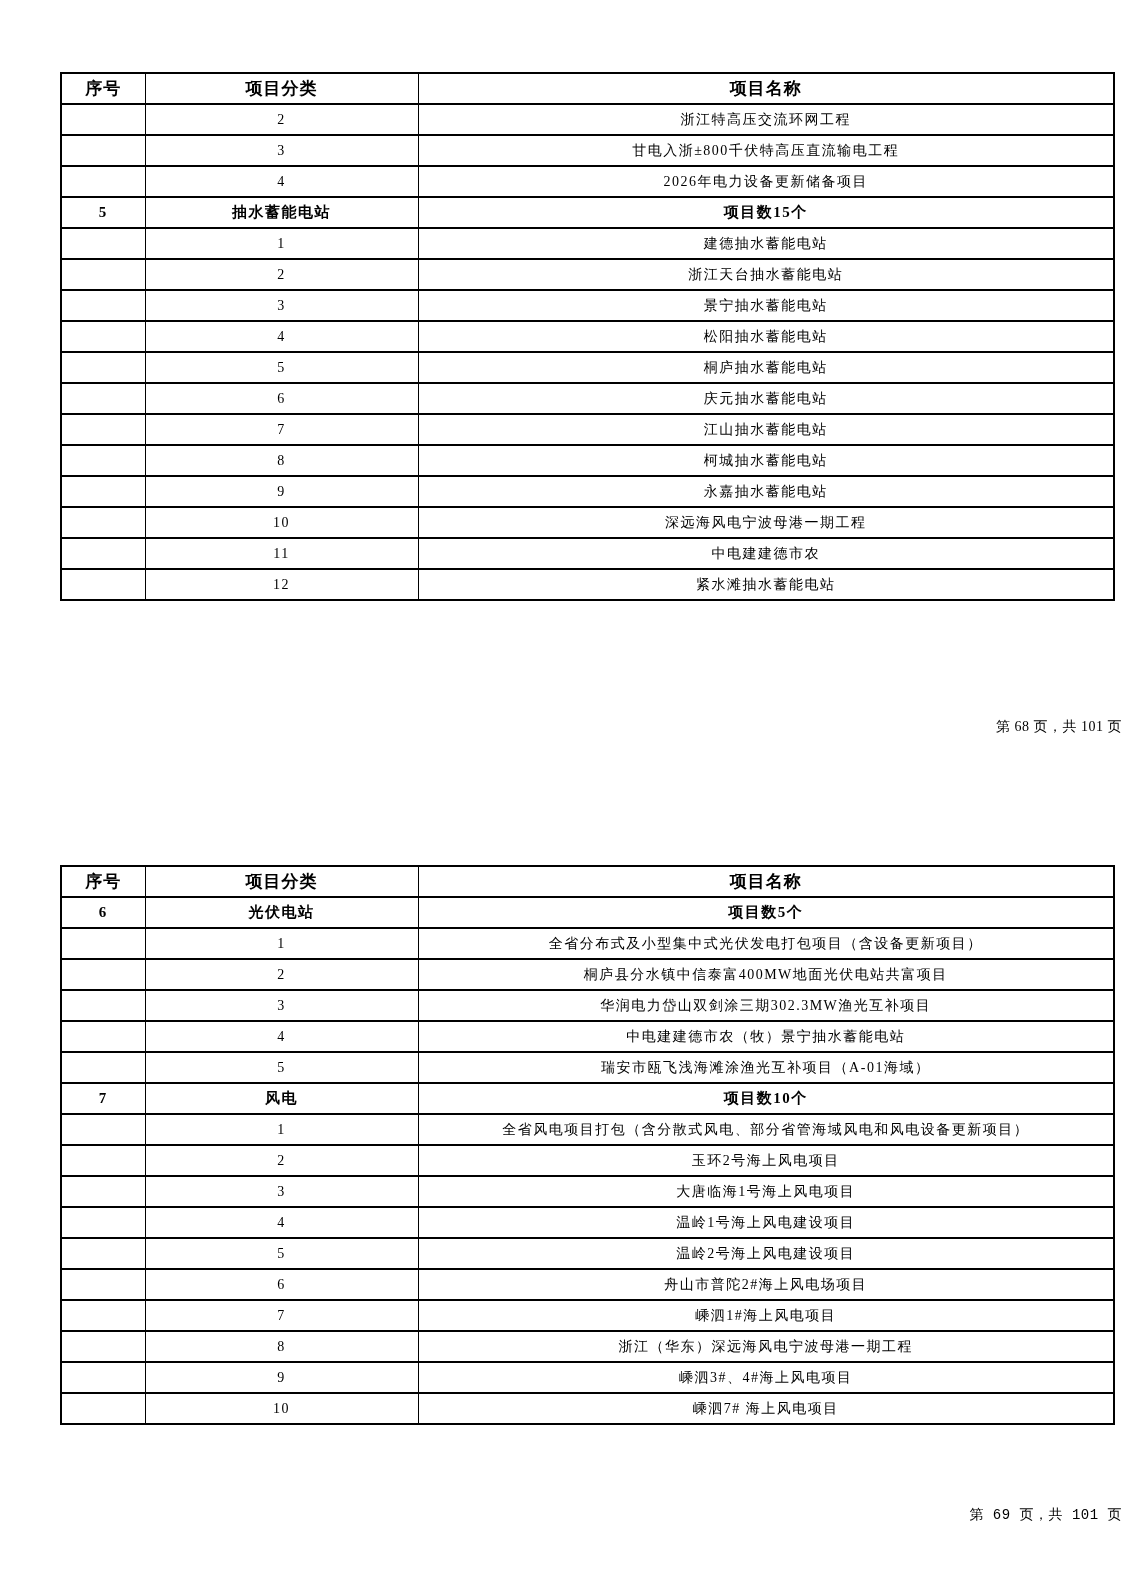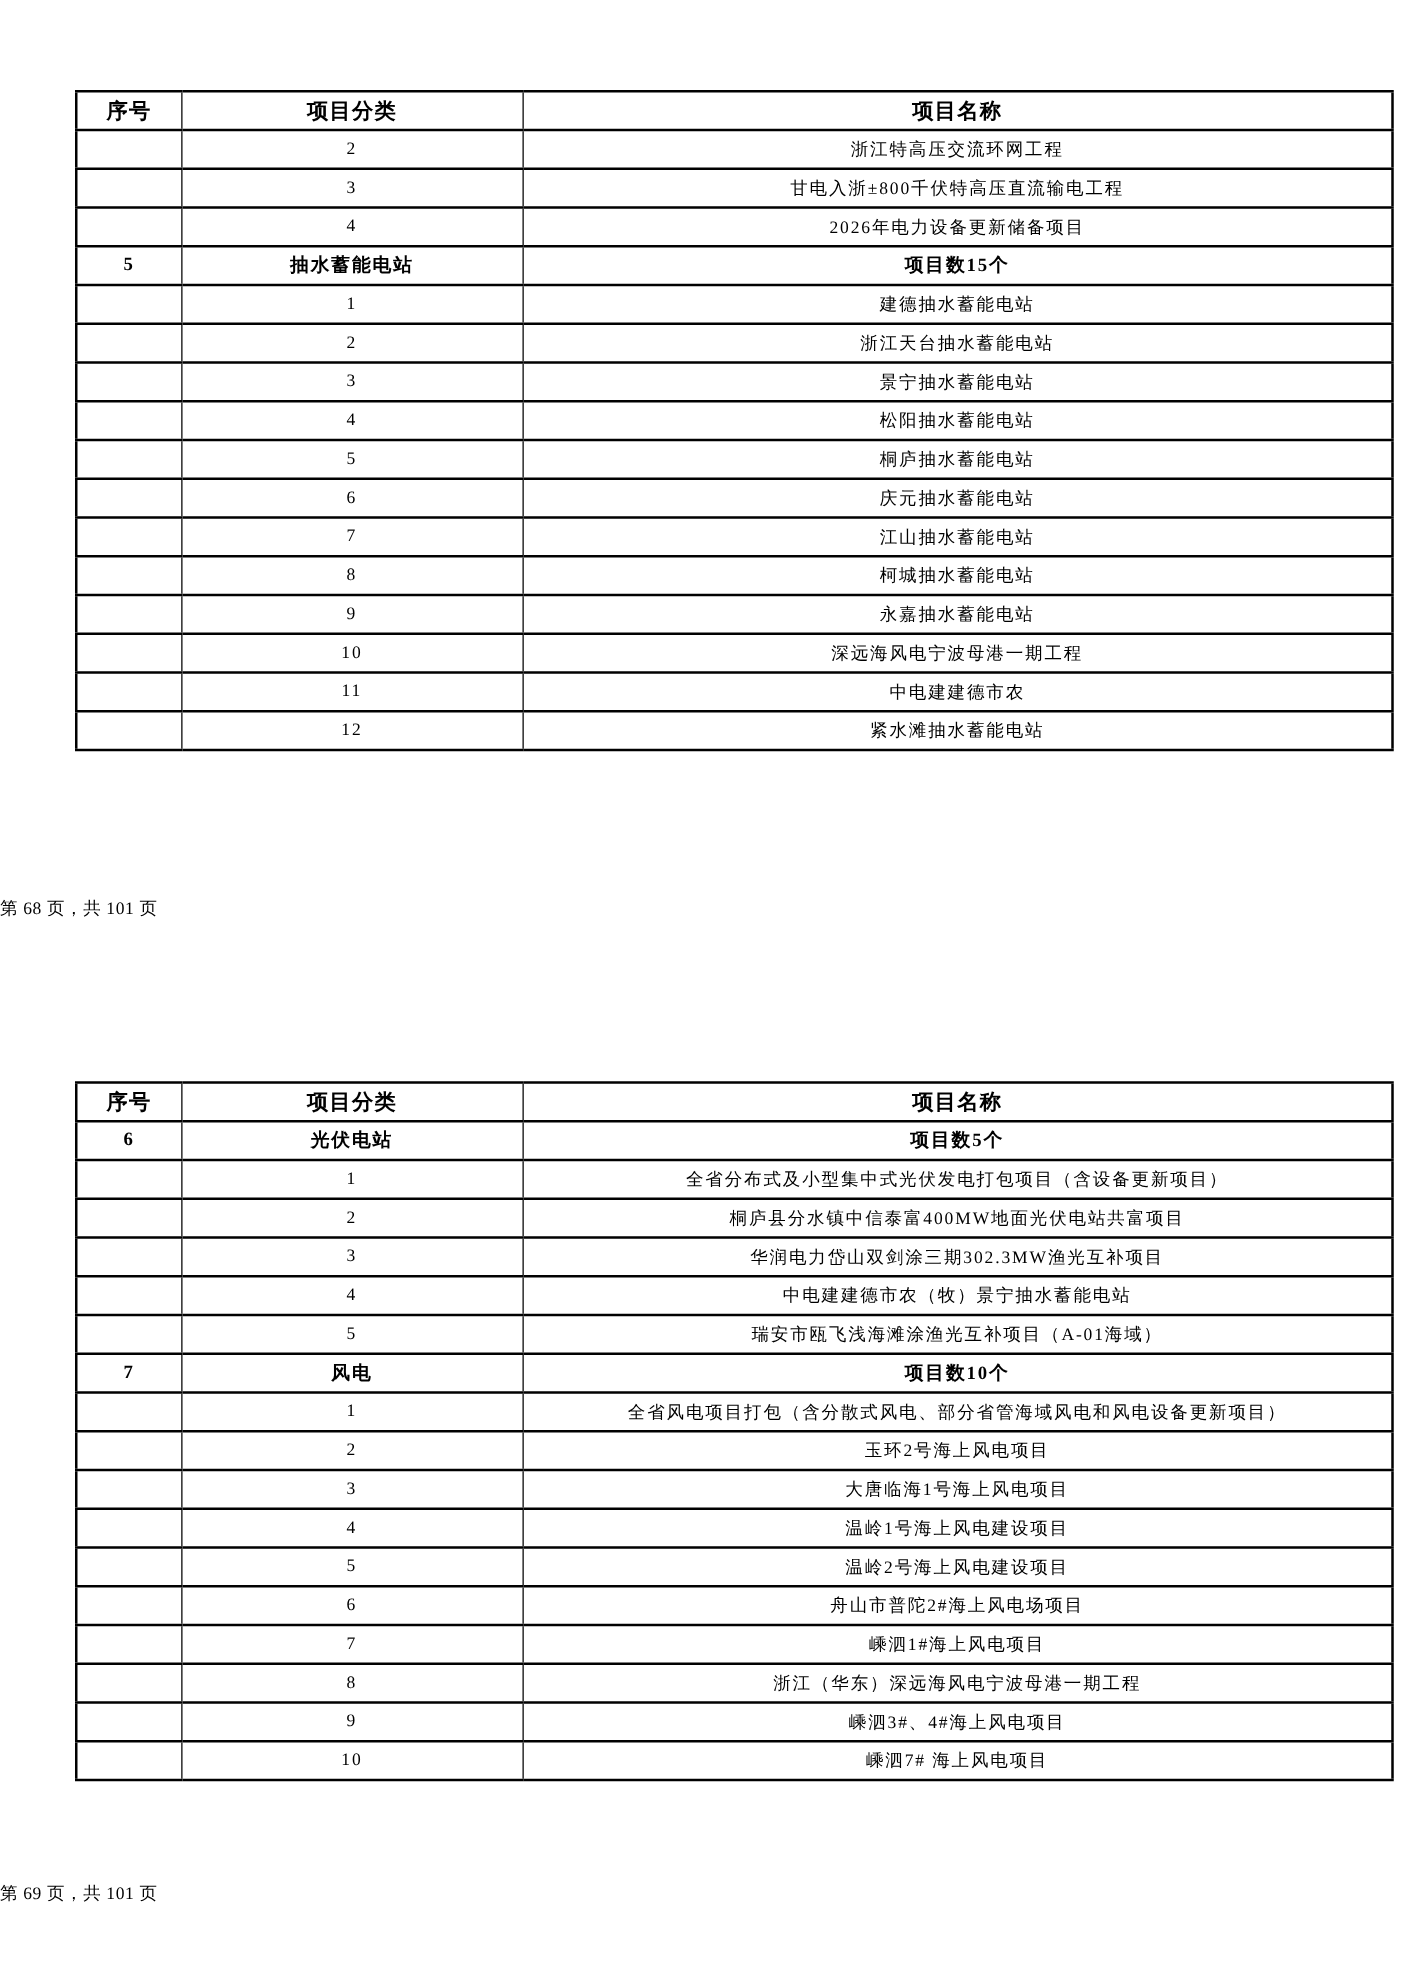--- a/index.html
+++ b/index.html
@@ -56,27 +56,27 @@
   tr.category td {
     font-weight: bold;
     font-size: 15px;
   }
   tr.item td.seq { font-weight: normal; }
 
   .page-footer {
     position: absolute;
     left: 0;
     width: 100%;
-    text-align: left;
+    text-align: right;
     font-size: 14px;
     letter-spacing: 0.5px;
     color: #000000;
   }
   .page-footer.f68 { top: 718px; }
-  .page-footer.f69 { top: 1506px; }
+  .page-footer.f69 { top: 1506px; font-family: Liberation Mono, monospace; }
 </style>
 </head>
 <body>
 
 <div class="doc">
 
   <div class="table-wrap t68">
     <table class="project-table">
       <colgroup>
         <col style="width:84px">

